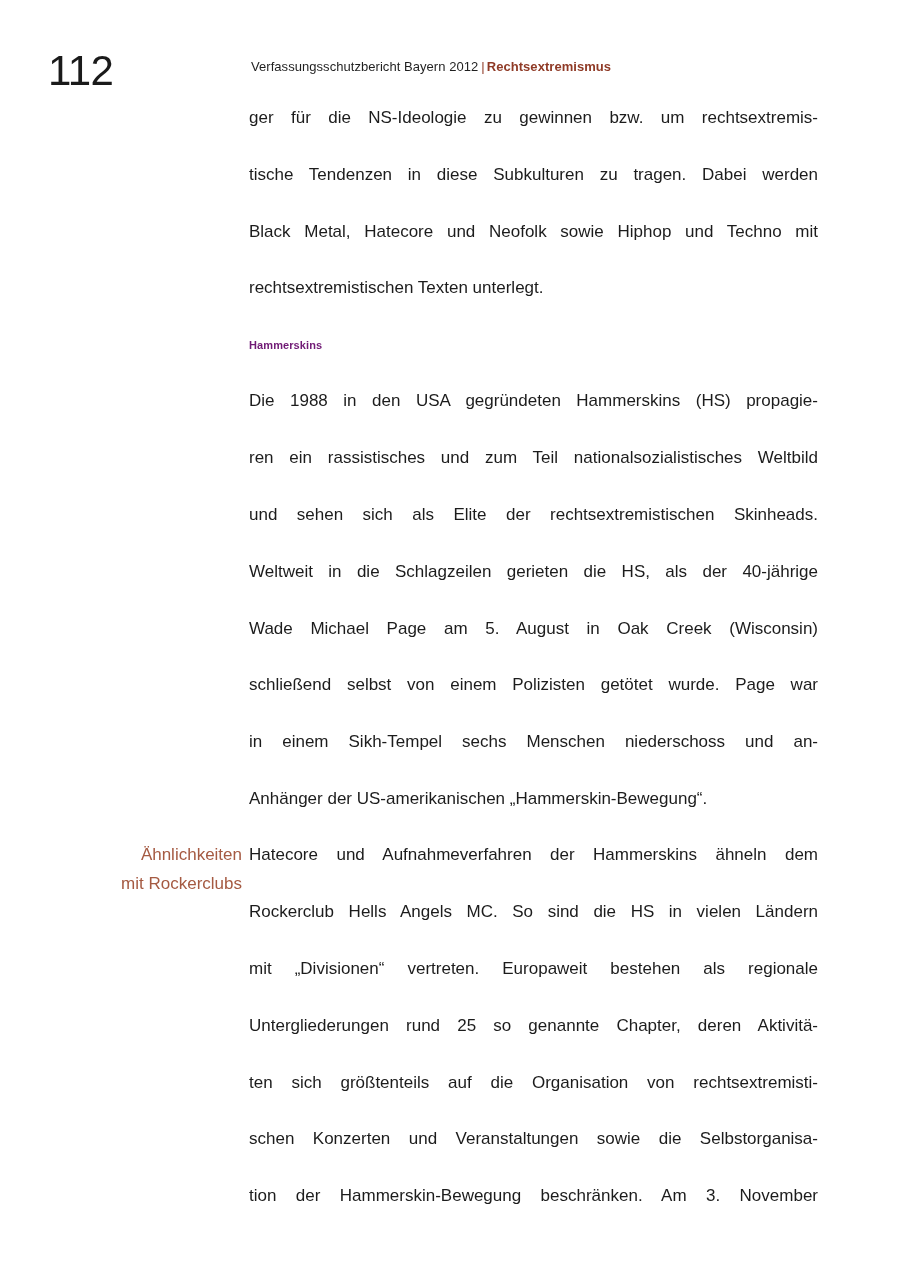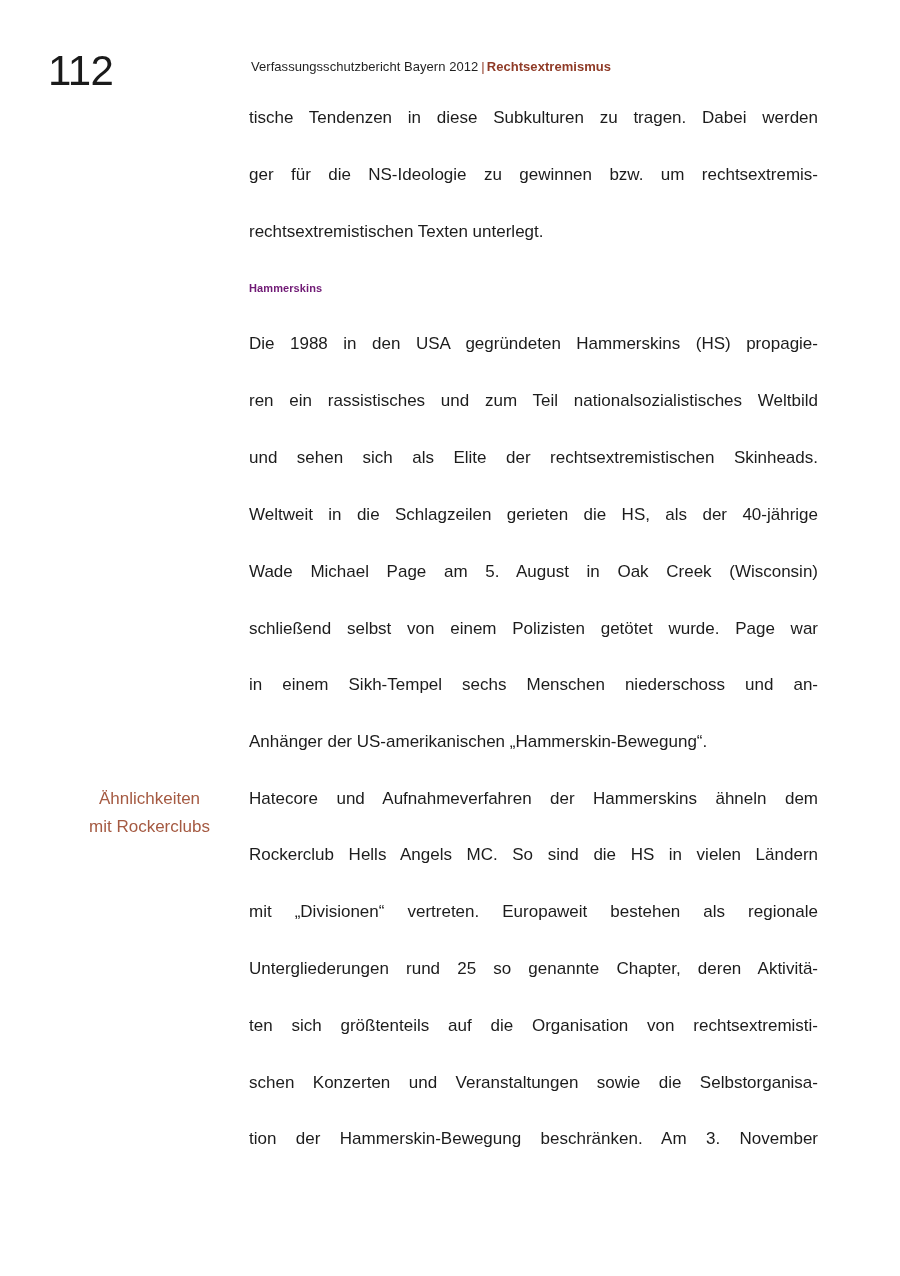--- a/index.html
+++ b/index.html
@@ -69,21 +69,21 @@
     width: 900px;
   }
   .marginalia {
     position: absolute;
     left: 57px;
     width: 185px;
     color: #a55a42;
     font-size: 17px;
     line-height: 28.4px;
     font-weight: 400;
-    text-align: center;
+    text-align: right;
   }
   .marginalia .mline {
     display: block;
     white-space: nowrap;
   }
   .body-col {
     margin-left: 249px;
     width: 569px;
     font-size: 17px;
     line-height: 28.4px;
@@ -130,22 +130,23 @@
 
   <div class="running-head">
     <span>Verfassungsschutzbericht Bayern 2012</span><span class="sep">|</span><span class="section">Rechtsextremismus</span>
   </div>
 
   <div class="content">
 
     <div class="block">
       <div class="body-col">
         <p>
+          <span class="ln">ger für die NS-Ideologie zu gewinnen bzw. um rechtsextremis-</span>
           <span class="ln">tische Tendenzen in diese Subkulturen zu tragen. Dabei werden</span>
-          <span class="ln">ger für die NS-Ideologie zu gewinnen bzw. um rechtsextremis-</span>
+          <span class="ln">Black Metal, Hatecore und Neofolk sowie Hiphop und Techno mit</span>
           <span class="ln last">rechtsextremistischen Texten unterlegt.</span>
         </p>
       </div>
     </div>
 
     <div class="para-gap-lg"></div>
 
     <div class="block">
       <div class="heading">Hammerskins</div>
     </div>

